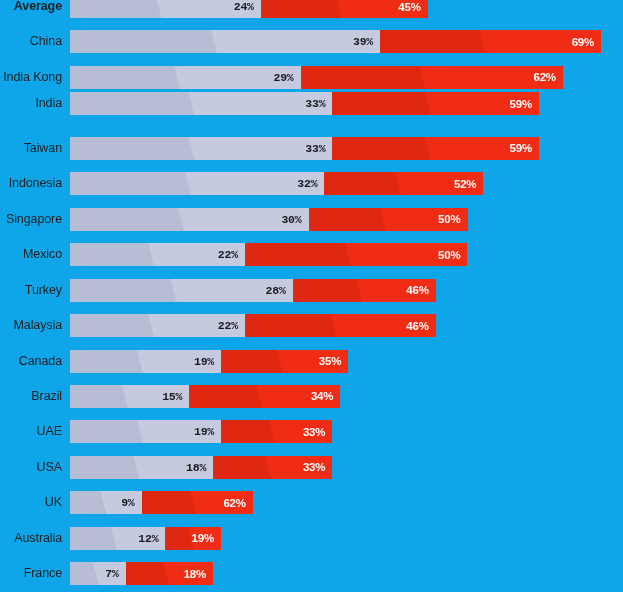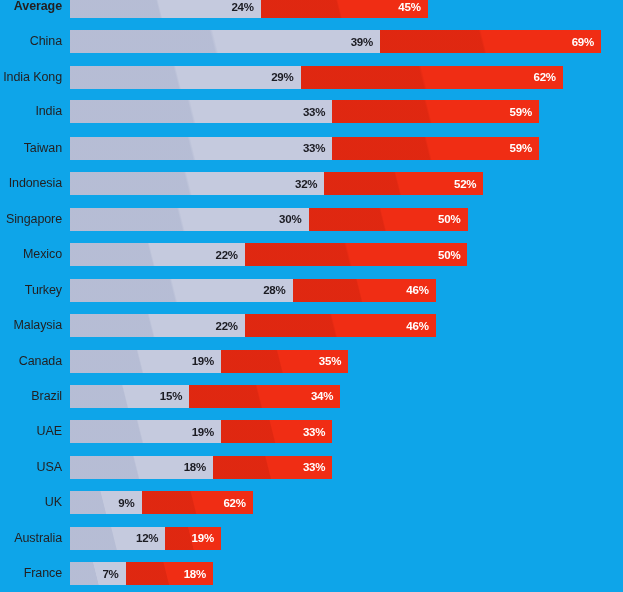--- a/index.html
+++ b/index.html
@@ -85,21 +85,21 @@
 
   .seg-value {
     position: relative;
     z-index: 2;
     font-size: 11.5px;
     font-weight: bold;
     letter-spacing: -0.2px;
     padding-right: 7px;
     white-space: nowrap;
   }
-  .seg-gray .seg-value { color: #1b1b22; }
+  .seg-gray .seg-value { color: #1b1b22; font-family: Liberation Mono, monospace; }
   .seg-red  .seg-value { color: #ffffff; }
 </style>
 </head>
 <body>
 
 <div id="chart">
     <div class="row" style="top: -5px;">
       <div class="row-label is-average">Average</div>
       <div class="bar-track" style="left: 70px;">
         <div class="seg seg-gray" style="width: 190.8px;">
@@ -125,21 +125,21 @@
       <div class="row-label">India Kong</div>
       <div class="bar-track" style="left: 70px;">
         <div class="seg seg-gray" style="width: 230.55px;">
           <span class="seg-value">29%</span>
         </div>
         <div class="seg seg-red" style="width: 262.35px;">
           <span class="seg-value">62%</span>
         </div>
       </div>
     </div>
-    <div class="row" style="top: 100px;">
+    <div class="row" style="top: 92px;">
       <div class="row-label">India</div>
       <div class="bar-track" style="left: 70px;">
         <div class="seg seg-gray" style="width: 262.35px;">
           <span class="seg-value">33%</span>
         </div>
         <div class="seg seg-red" style="width: 206.7px;">
           <span class="seg-value">59%</span>
         </div>
       </div>
     </div>

